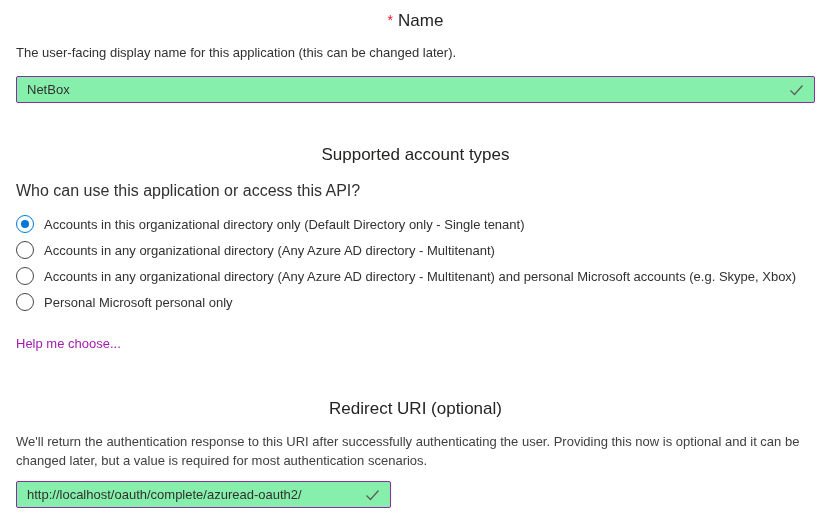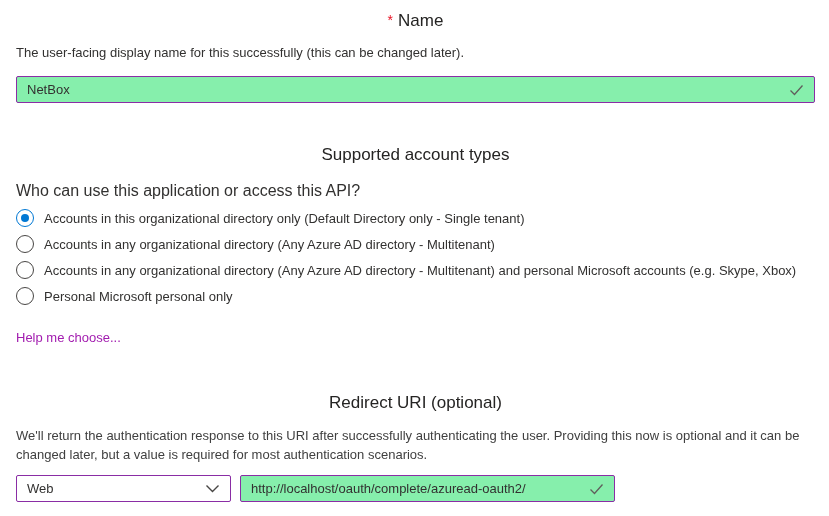--- a/index.html
+++ b/index.html
@@ -49,21 +49,21 @@
     padding: 0;
     min-width: 0;
   }
   .check-icon { flex: 0 0 auto; margin-left: 8px; display: flex; align-items: center; }
 
   .name-input-box { margin-top: 15px; width: 799px; }
 
   .supported-title { margin-top: 42px; }
   .question { margin-top: 18px; font-size: 16px; line-height: 16px; }
 
-  .radio-group { margin-top: 6px; text-align: center; }
+  .radio-group { margin-top: 12px; text-align: center; }
   .radio-row {
     display: flex;
     align-items: center;
     height: 26px;
     cursor: pointer;
     white-space: nowrap;
   }
   .radio-circle {
     width: 18px; height: 18px;
     border: 1px solid #484644;
@@ -116,21 +116,21 @@
   .uri-input-box { width: 375px; }
 </style>
 </head>
 <body>
 
 <div class="page">
 
   
   <h2 class="section-title"><span class="required-marker">*</span><span>Name</span></h2>
 
-  <p class="field-desc">The user-facing display name for this successfully (this can be changed later).</p>
+  <p class="field-desc">The user-facing display name for this application (this can be changed later).</p>
 
   <div class="text-input name-input-box">
     <input type="text" value="NetBox" style="">
     <span class="check-icon">
       <svg width="15" height="12" viewBox="0 0 15 12">
         <path d="M1.5 6.5 L5.5 10.5 L13.5 1.5" fill="none" stroke="#605e5c" stroke-width="1.3"></path>
       </svg>
     </span>
   </div>
 
@@ -159,28 +159,20 @@
   </div>
 
   <a class="help-link">Help me choose...</a>
 
   
   <h2 class="section-title redirect-title">Redirect URI (optional)</h2>
 
   <p class="redirect-desc">We'll return the authentication response to this URI after successfully authenticating the user. Providing this now is optional and it can be changed later, but a value is required for most authentication scenarios.</p>
 
   <div class="uri-row">
-    <div class="select-box">
-      <span>Web</span>
-      <span style="display:flex;align-items:center;">
-        <svg width="15" height="9" viewBox="0 0 15 9">
-          <path d="M1.5 1.5 L7.5 7.5 L13.5 1.5" fill="none" stroke="#484644" stroke-width="1.4"></path>
-        </svg>
-      </span>
-    </div>
     <div class="text-input uri-input-box">
       <input type="text" value="http://localhost/oauth/complete/azuread-oauth2/" style="">
       <span class="check-icon">
         <svg width="15" height="12" viewBox="0 0 15 12">
           <path d="M1.5 6.5 L5.5 10.5 L13.5 1.5" fill="none" stroke="#605e5c" stroke-width="1.3"></path>
         </svg>
       </span>
     </div>
   </div>
 

